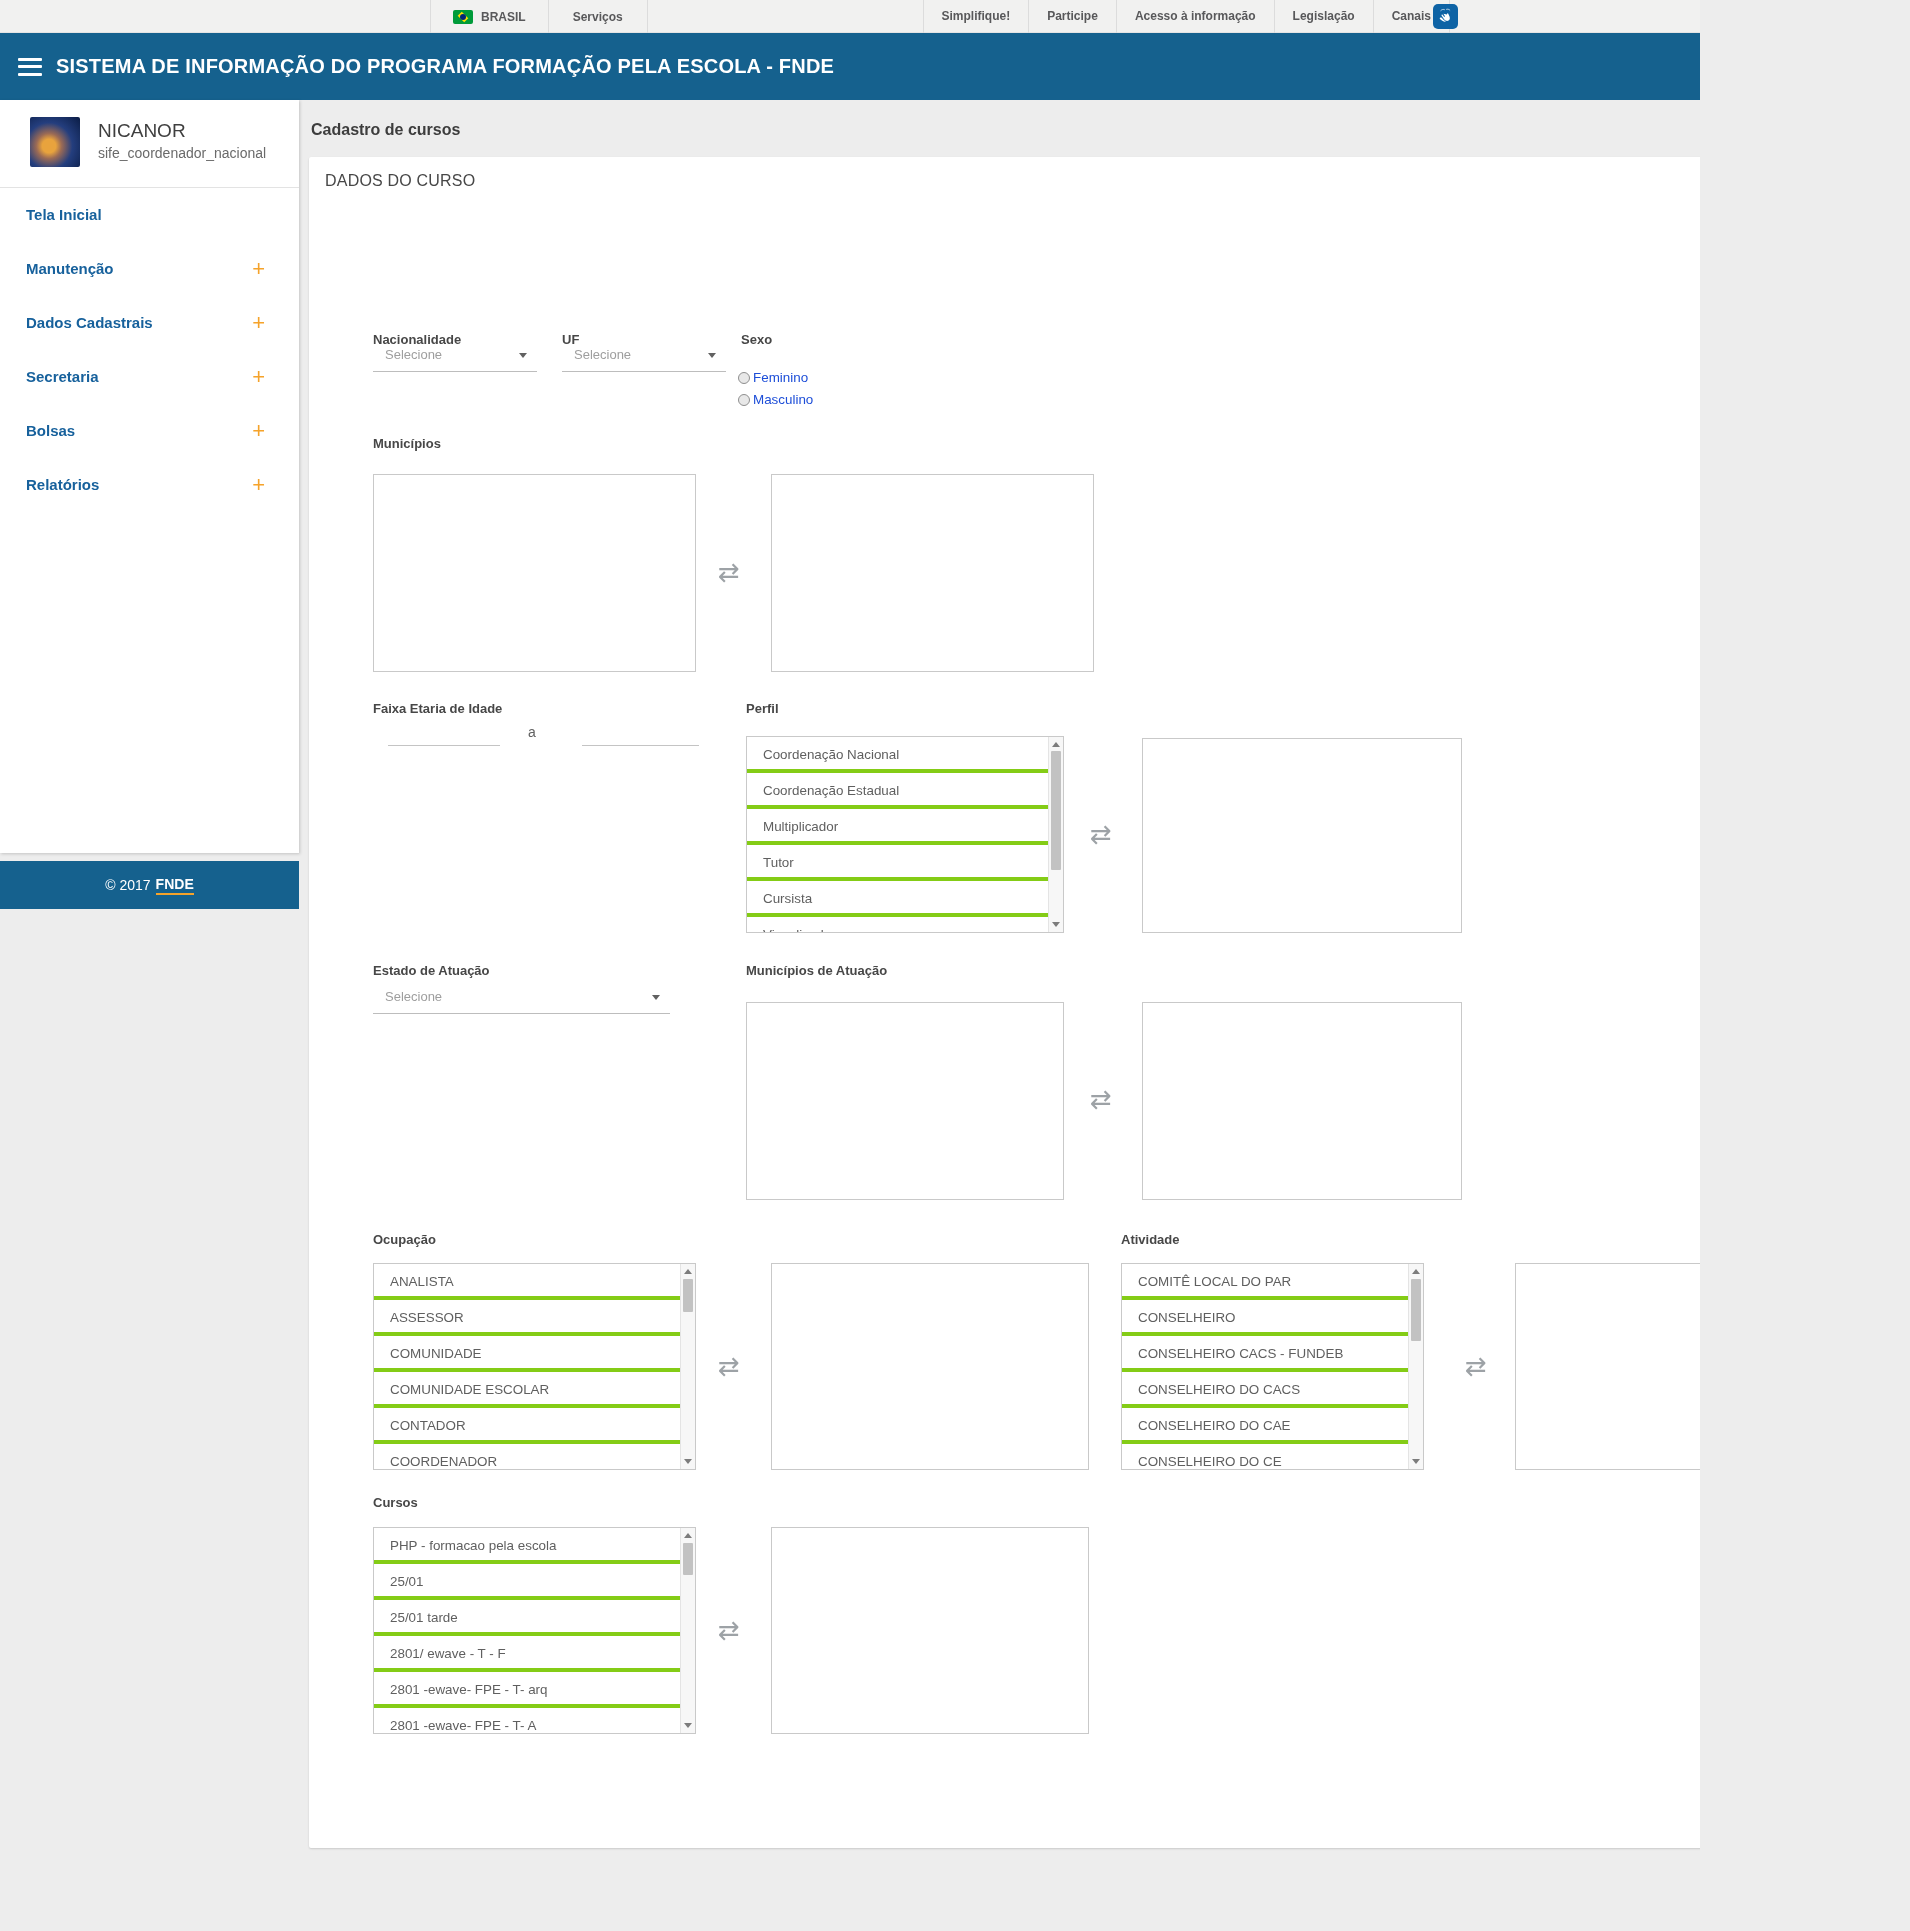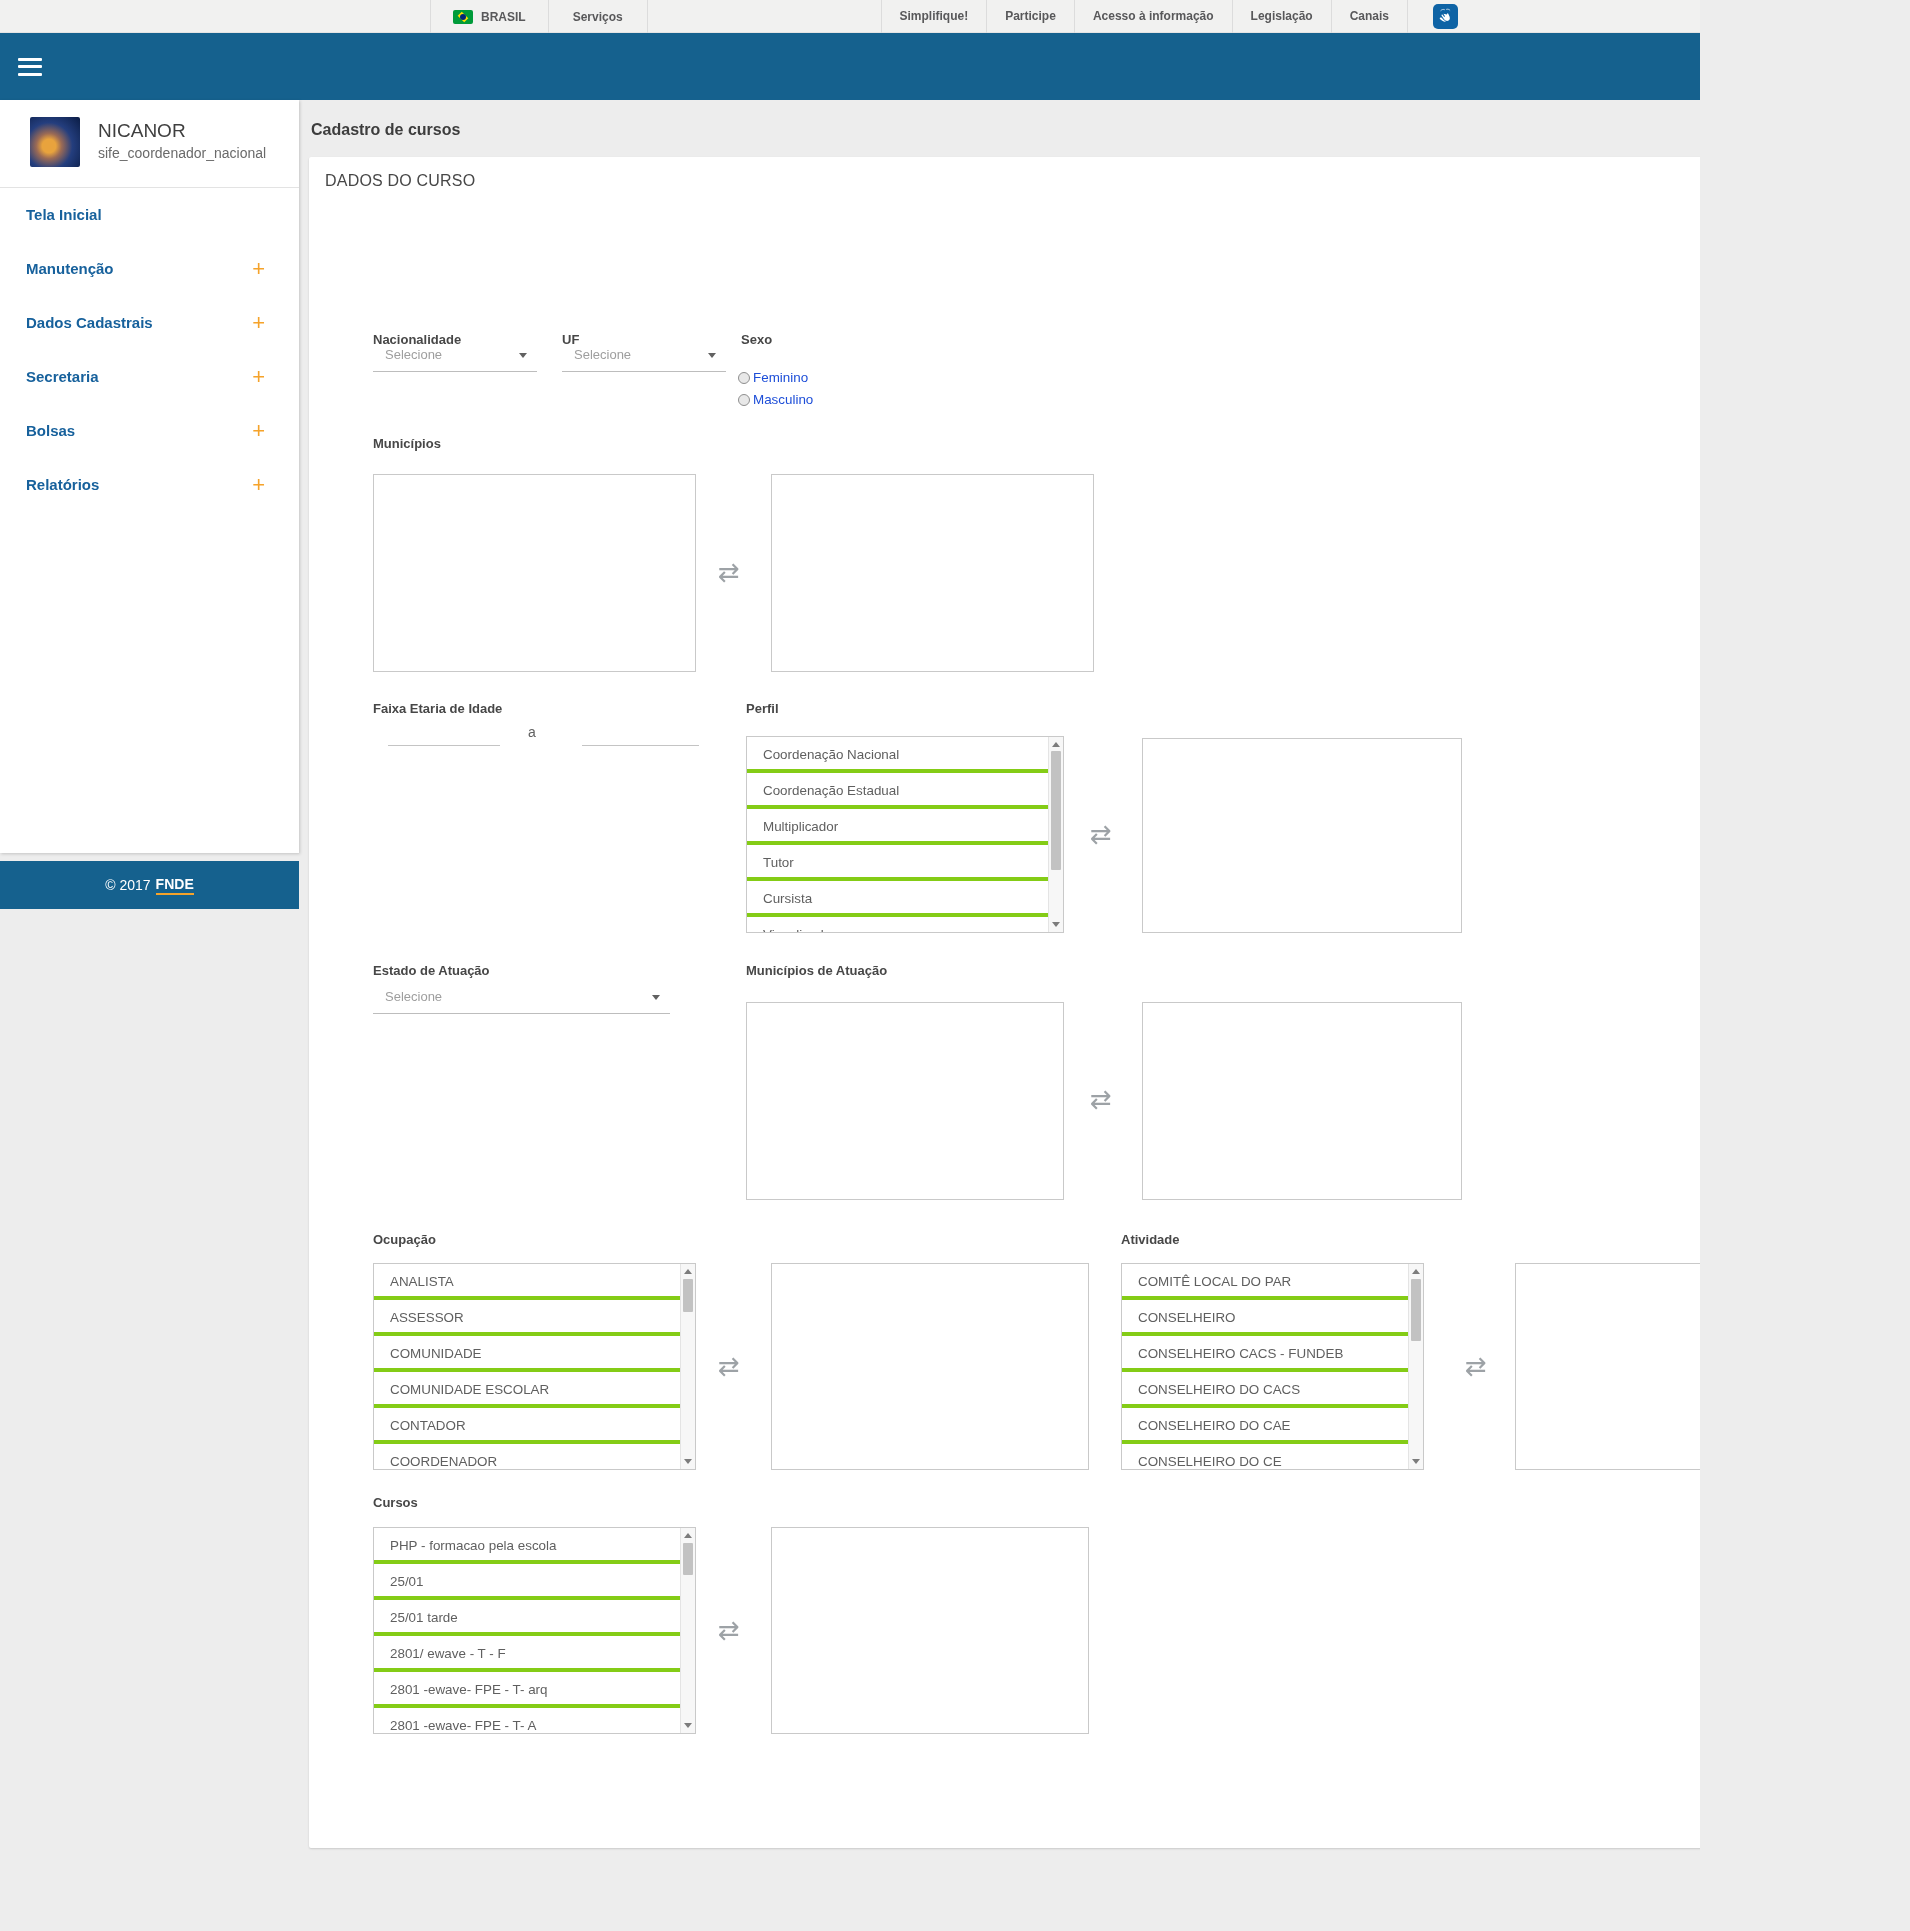--- a/index.html
+++ b/index.html
@@ -12,21 +12,21 @@
 
   
   .govbar{position:absolute;left:0;top:0;width:1910px;height:33px;background:#F1F1F0;border-bottom:1px solid #E4E4E4;}
   .gov-left{position:absolute;left:430px;top:0;height:33px;display:flex;align-items:center}
   .gov-brand{display:flex;align-items:center;height:33px;padding:0 22px;border-left:1px solid #DCDCDC;border-right:1px solid #DCDCDC;cursor:pointer}
   .flag{width:20px;height:14px;background:var(--flag-green);border-radius:2px;position:relative;margin-right:8px}
   .flag .diamond{position:absolute;left:50%;top:50%;width:8px;height:8px;background:var(--flag-yellow);transform:translate(-50%,-50%) rotate(45deg) scale(1.15,.72)}
   .flag .circ{position:absolute;left:50%;top:50%;width:6px;height:6px;border-radius:50%;background:var(--flag-blue);transform:translate(-50%,-50%)}
   .gov-txt{font-size:12px;font-weight:bold;color:#58585A}
   .gov-servicos{height:33px;line-height:33px;padding:1px 24px;border-right:1px solid #DCDCDC;font-size:12px;font-weight:bold;color:#58585A;cursor:pointer}
-  .gov-right{position:absolute;right:502px;top:0;height:33px;display:flex;align-items:center}
+  .gov-right{position:absolute;right:460px;top:0;height:33px;display:flex;align-items:center}
   .gov-link{height:33px;line-height:33px;padding:0 18px;border-left:1px solid #DCDCDC;font-size:12px;font-weight:bold;color:#58585A;white-space:nowrap;cursor:pointer}
   .gov-link:last-child{border-right:1px solid #DCDCDC}
   .vlibras{position:absolute;right:452px;top:4px;width:25px;height:25px;border-radius:5px;background:var(--vlibras-bg);display:flex;align-items:center;justify-content:center;cursor:pointer}
 
   
   .appbar{position:absolute;left:0;top:33px;width:1910px;height:67px;background:var(--appbar-bg);display:flex;align-items:center}
   .hamburger{width:24px;height:18px;margin-left:18px;display:flex;flex-direction:column;justify-content:space-between;cursor:pointer}
   .hamburger span{display:block;height:3px;background:#fff;border-radius:1px}
   .app-title{color:#fff;font-size:20px;font-weight:bold;letter-spacing:0.2px;margin-left:14px;white-space:nowrap}
   .app-icons{position:absolute;right:22px;top:0;height:67px;display:flex;align-items:center;gap:17px}
@@ -150,20 +150,21 @@
       </svg>
     </div>
   </div>
 
   <div class="appbar">
     <div class="hamburger">
         <span></span>
         <span></span>
         <span></span>
       </div>
+    <div class="app-title">SISTEMA DE INFORMAÇÃO DO PROGRAMA FORMAÇÃO PELA ESCOLA - FNDE</div>
     <div class="app-icons">
       <svg width="24" height="24" viewBox="0 0 24 24">
         <path fill="#fff" d="M11.99 18.54l-7.37-5.73L3 14.07l9 7 9-7-1.63-1.27-7.38 5.74zM12 16l7.36-5.73L21 9l-9-7-9 7 1.63 1.27L12 16z"></path>
       </svg>
       <svg width="24" height="24" viewBox="0 0 24 24">
         <path fill="#fff" d="M19 3h-4.18C14.4 1.84 13.3 1 12 1c-1.3 0-2.4.84-2.82 2H5c-1.1 0-2 .9-2 2v14c0 1.1.9 2 2 2h14c1.1 0 2-.9 2-2V5c0-1.1-.9-2-2-2zm-7 0c.55 0 1 .45 1 1s-.45 1-1 1-1-.45-1-1 .45-1 1-1zm2 14H7v-2h7v2zm3-4H7v-2h10v2zm0-4H7V7h10v2z"></path>
       </svg>
       <svg width="24" height="24" viewBox="0 0 24 24">
         <path fill="#fff" d="M10.09 15.59L11.5 17l5-5-5-5-1.41 1.41L12.67 11H3v2h9.67l-2.58 2.59zM19 3H5c-1.11 0-2 .9-2 2v4h2V5h14v14H5v-4H3v4c0 1.1.89 2 2 2h14c1.1 0 2-.9 2-2V5c0-1.1-.9-2-2-2z"></path>
       </svg>

